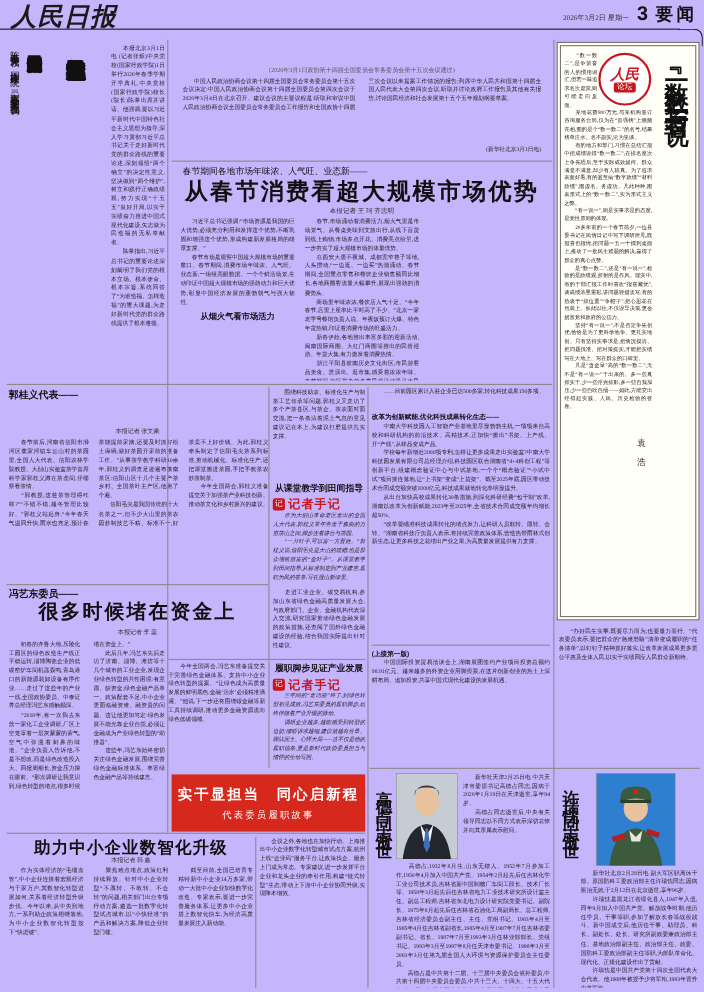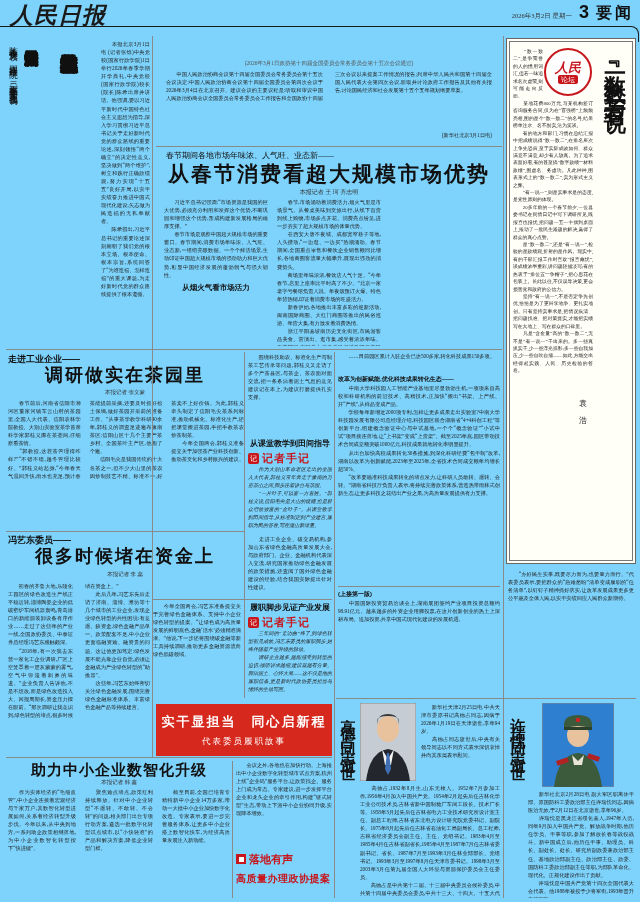--- a/index.html
+++ b/index.html
@@ -1,16 +1,16 @@
 <!DOCTYPE html>
 <html><head>
 <meta charset="utf-8">
 <style>
   html,body{margin:0;padding:0;background:#e8e6e0;}
-  .page{position:relative;width:640px;height:902px;background:#7dd3fc;margin:0 auto;overflow:hidden;
+  .page{position:relative;width:640px;height:902px;background:#c4b5fd;margin:0 auto;overflow:hidden;
         font-family:"Liberation Serif","DejaVu Serif",serif;color:#1a1a1a;}
   .abs{position:absolute;}
   .hd{font-family:"Liberation Sans","DejaVu Sans",sans-serif;font-weight:bold;color:#111;}
   .body-txt{font-size:5.2px;line-height:1.55;text-align:justify;white-space:pre-line;color:#222;overflow:hidden;}
   .cols2{column-count:2;column-gap:12px;}
   .cols3{column-count:3;column-gap:9px;}
   .vlr{writing-mode:vertical-lr;text-orientation:upright;}
   .vrl{writing-mode:vertical-rl;text-orientation:upright;}
   .center{text-align:center;}
   .red{color:#c8161d;}
@@ -69,22 +69,21 @@
 　　在西安大唐不夜城、成都宽窄巷子等地,人头攒动,“一边逛、一边买”热潮涌动。春节期间,全国重点零售和餐饮企业销售额同比增长,各地商圈客流量大幅攀升,展现出强劲的消费势头。
 　　商场里年味浓浓,餐饮店人气十足。“今年春节,店里上座率比平时高了不少。”北京一家老字号餐馆负责人说。年夜饭预订火爆、特色年货热销,印证着消费市场的旺盛活力。
 　　新春伊始,各地推出丰富多彩的迎新活动,闽南国际商圈、大红门商圈等推出的民俗巡游、年货大集,有力激发着消费热情。
 　　浙江平阳县坡南历史文化街区,市民游客品美食、赏演出、逛市集,感受着浓浓年味。春节期间,街区举办的各类民俗活动吸引市民游客超百万人次,日均接待超7.9万人次。
 　　线上线下加速融合的年货消费场景,同城零售消费热度持续攀升,即时零售“小时达”“半日达”订单规模较快增长,更好满足了春节期间本地即时需求。
 　　从传统年货到国潮新品,从实物消费到服务消费,春节消费的结构之变,折射出超大规模市场的升级动能,也为全年经济平稳开局注入了信心与底气。</div>
   </div>
 
   <div class="abs rule-h" style="left:6px;top:349px;width:496px;"></div>
 
-  <div class="abs hd" style="left:8px;top:353px;font-size:9px;">走进工业企业——</div>
-  <div class="abs hd center" style="left:8px;top:363px;width:234px;font-size:18px;letter-spacing:2px;">调研做实在茶园里</div>
+  <div class="abs hd" style="left:8px;top:353px;font-size:9px;">郭桂义代表——</div>
   <div class="abs center" style="left:8px;top:389px;width:234px;font-size:5.5px;color:#333;">本报记者 张文豪</div>
   <div class="abs body-txt cols3" style="left:8px;top:399px;width:236px;height:128px;">　　春节前后,河南省信阳市浉河区董家河镇车云山村的茶园里,全国人大代表、信阳农林学院教授、大别山实验室茶学首席科学家郭桂义蹲在茶垄间,仔细察看茶情。
 　　“郭教授,这茬茶管理得咋样?”“不错不错,越冬管理比较好。”郭桂义站起身,“今年春天气温回升快,雨水也充足,预计春茶能提前采摘,还要及时抓好松土保墒,做好茶园开采前的准备工作。”从事茶学教学科研40余年,郭桂义的调查足迹遍布豫南茶区:信阳山区十几个主要产茶乡村、全国茶叶主产区,他跑了个遍。
 　　信阳毛尖是我国传统的十大名茶之一,但不少大山里的茶农因炒制技艺不精、标准不一,好茶卖不上好价钱。为此,郭桂义牵头制定了信阳毛尖茶系列标准,推动机械化、标准化生产,还把课堂搬进茶园,手把手教茶农炒茶制茶。
 　　今年全国两会,郭桂义准备提交关于加强茶产业科技创新、推动茶文化和乡村振兴的建议。</div>
 
   <div class="abs body-txt" style="left:248px;top:353px;width:84px;height:82px;">　　围绕科技助农、标准化生产与制茶工艺传承等问题,郭桂义又走访了多个产茶县区,与茶企、茶农面对面交流,把一条条沾着泥土气息的意见建议记在本上,为建议打磨提供扎实支撑。</div>
   <div class="abs hd center" style="left:248px;top:438px;width:84px;font-size:8px;">从课堂教学到田间指导</div>
   <div class="abs jsj" style="left:248px;top:451px;width:84px;">
     <span class="jsj-icon">记</span>
@@ -122,26 +121,20 @@
 
   <div class="abs rule-h" style="left:6px;top:757px;width:326px;"></div>
 
   <div class="abs hd center" style="left:8px;top:761px;width:222px;font-size:15px;letter-spacing:1px;">助力中小企业数智化升级</div>
   <div class="abs center" style="left:8px;top:779px;width:222px;font-size:5.5px;color:#333;">本报记者 韩 鑫</div>
   <div class="abs body-txt cols3" style="left:8px;top:788px;width:222px;height:110px;">　　作为实体经济的“毛细血管”,中小企业连接着宏观经济与千家万户,其数智化转型进展如何,关系着经济转型升级步伐。今年以来,从中央到地方,一系列助企政策相继落地,为中小企业数智化转型按下“快进键”。
 　　聚焦难点堵点,政策红利持续释放。针对中小企业转型“不愿转、不敢转、不会转”的问题,相关部门出台专项行动方案,遴选一批数字化转型试点城市,以“小快轻准”的产品和解决方案,降低企业转型门槛。
 　　截至目前,全国已培育专精特新中小企业14万多家,带动一大批中小企业加快数字化改造。专家表示,要进一步完善服务体系,让更多中小企业搭上数智化快车,为经济高质量发展注入新动能。</div>
   <div class="abs body-txt" style="left:236px;top:761px;width:96px;height:86px;">　　会议之外,各地也在加快行动。上海推出中小企业数字化转型城市试点方案,杭州上线“企业码”服务平台,让政策找企、服务上门成为常态。专家建议,进一步发挥平台企业和龙头企业的牵引作用,构建“链式转型”生态,带动上下游中小企业协同升级,实现降本增效。</div>
 
-  <div class="abs" style="left:236px;top:852px;width:96px;">
-    <div class="hd red" style="font-size:11px;">
-      <span class="luodi-icon"></span><span>落地有声</span>
-    </div>
-    <div class="hd red" style="font-size:10px;margin-top:5px;letter-spacing:0.5px;">高质量办理政协提案</div>
-  </div>
 
   <div class="abs body-txt" style="left:338px;top:352px;width:162px;height:21px;">　　……目前园区累计入驻企业已达500多家,转化科技成果150多项。</div>
   <div class="abs hd" style="left:338px;top:375px;width:162px;font-size:6px;">改革为创新赋能,优化科技成果转化生态——</div>
   <div class="abs body-txt" style="left:338px;top:384px;width:162px;height:198px;">　　中南大学科技园人工智能产业基地里尽显勃勃生机,一项项来自高校和科研机构的前沿技术、高精技术,正加快“搬出”书架、上产线、开“产线”,从样品变成产品。
 　　学校每年新增近2000项专利,怎样让更多成果走出实验室?中南大学科技园发展有限公司总经理介绍,科技园区联合湖南省“4+4科创工程”等创新平台,组建概念验证中心与中试基地,一个个“概念验证”“小试中试”项目接连落地,让“上书架”变成“上货架”。截至2025年底,园区带动技术合同成交额突破1000亿元,科技成果就地转化率明显提升。
 　　从出台加快高校成果转化30条措施,到深化科研经费“包干制”改革,湖南以改革为创新赋能,2023年至2025年,全省技术合同成交额年均增长超50%。
 　　“改革要瞄准科技成果转化的堵点发力,让科研人员敢转、愿转、会转。”湖南省科技厅负责人表示,将持续完善政策体系,营造热带雨林式创新生态,让更多科技之花结出产业之果,为高质量发展提供有力支撑。</div>
   <div class="abs rule-h" style="left:338px;top:586px;width:162px;"></div>
   <div class="abs hd" style="left:338px;top:590px;font-size:6px;">(上接第一版)</div>
   <div class="abs body-txt" style="left:338px;top:599px;width:162px;height:96px;">　　中国国际投资贸易洽谈会上,湖南展团签约产业项目投资总额约98.91亿元。越来越多的外资企业用脚投票,在这片创新创业的热土上深耕布局、追加投资,共享中国式现代化建设的发展机遇。</div>

